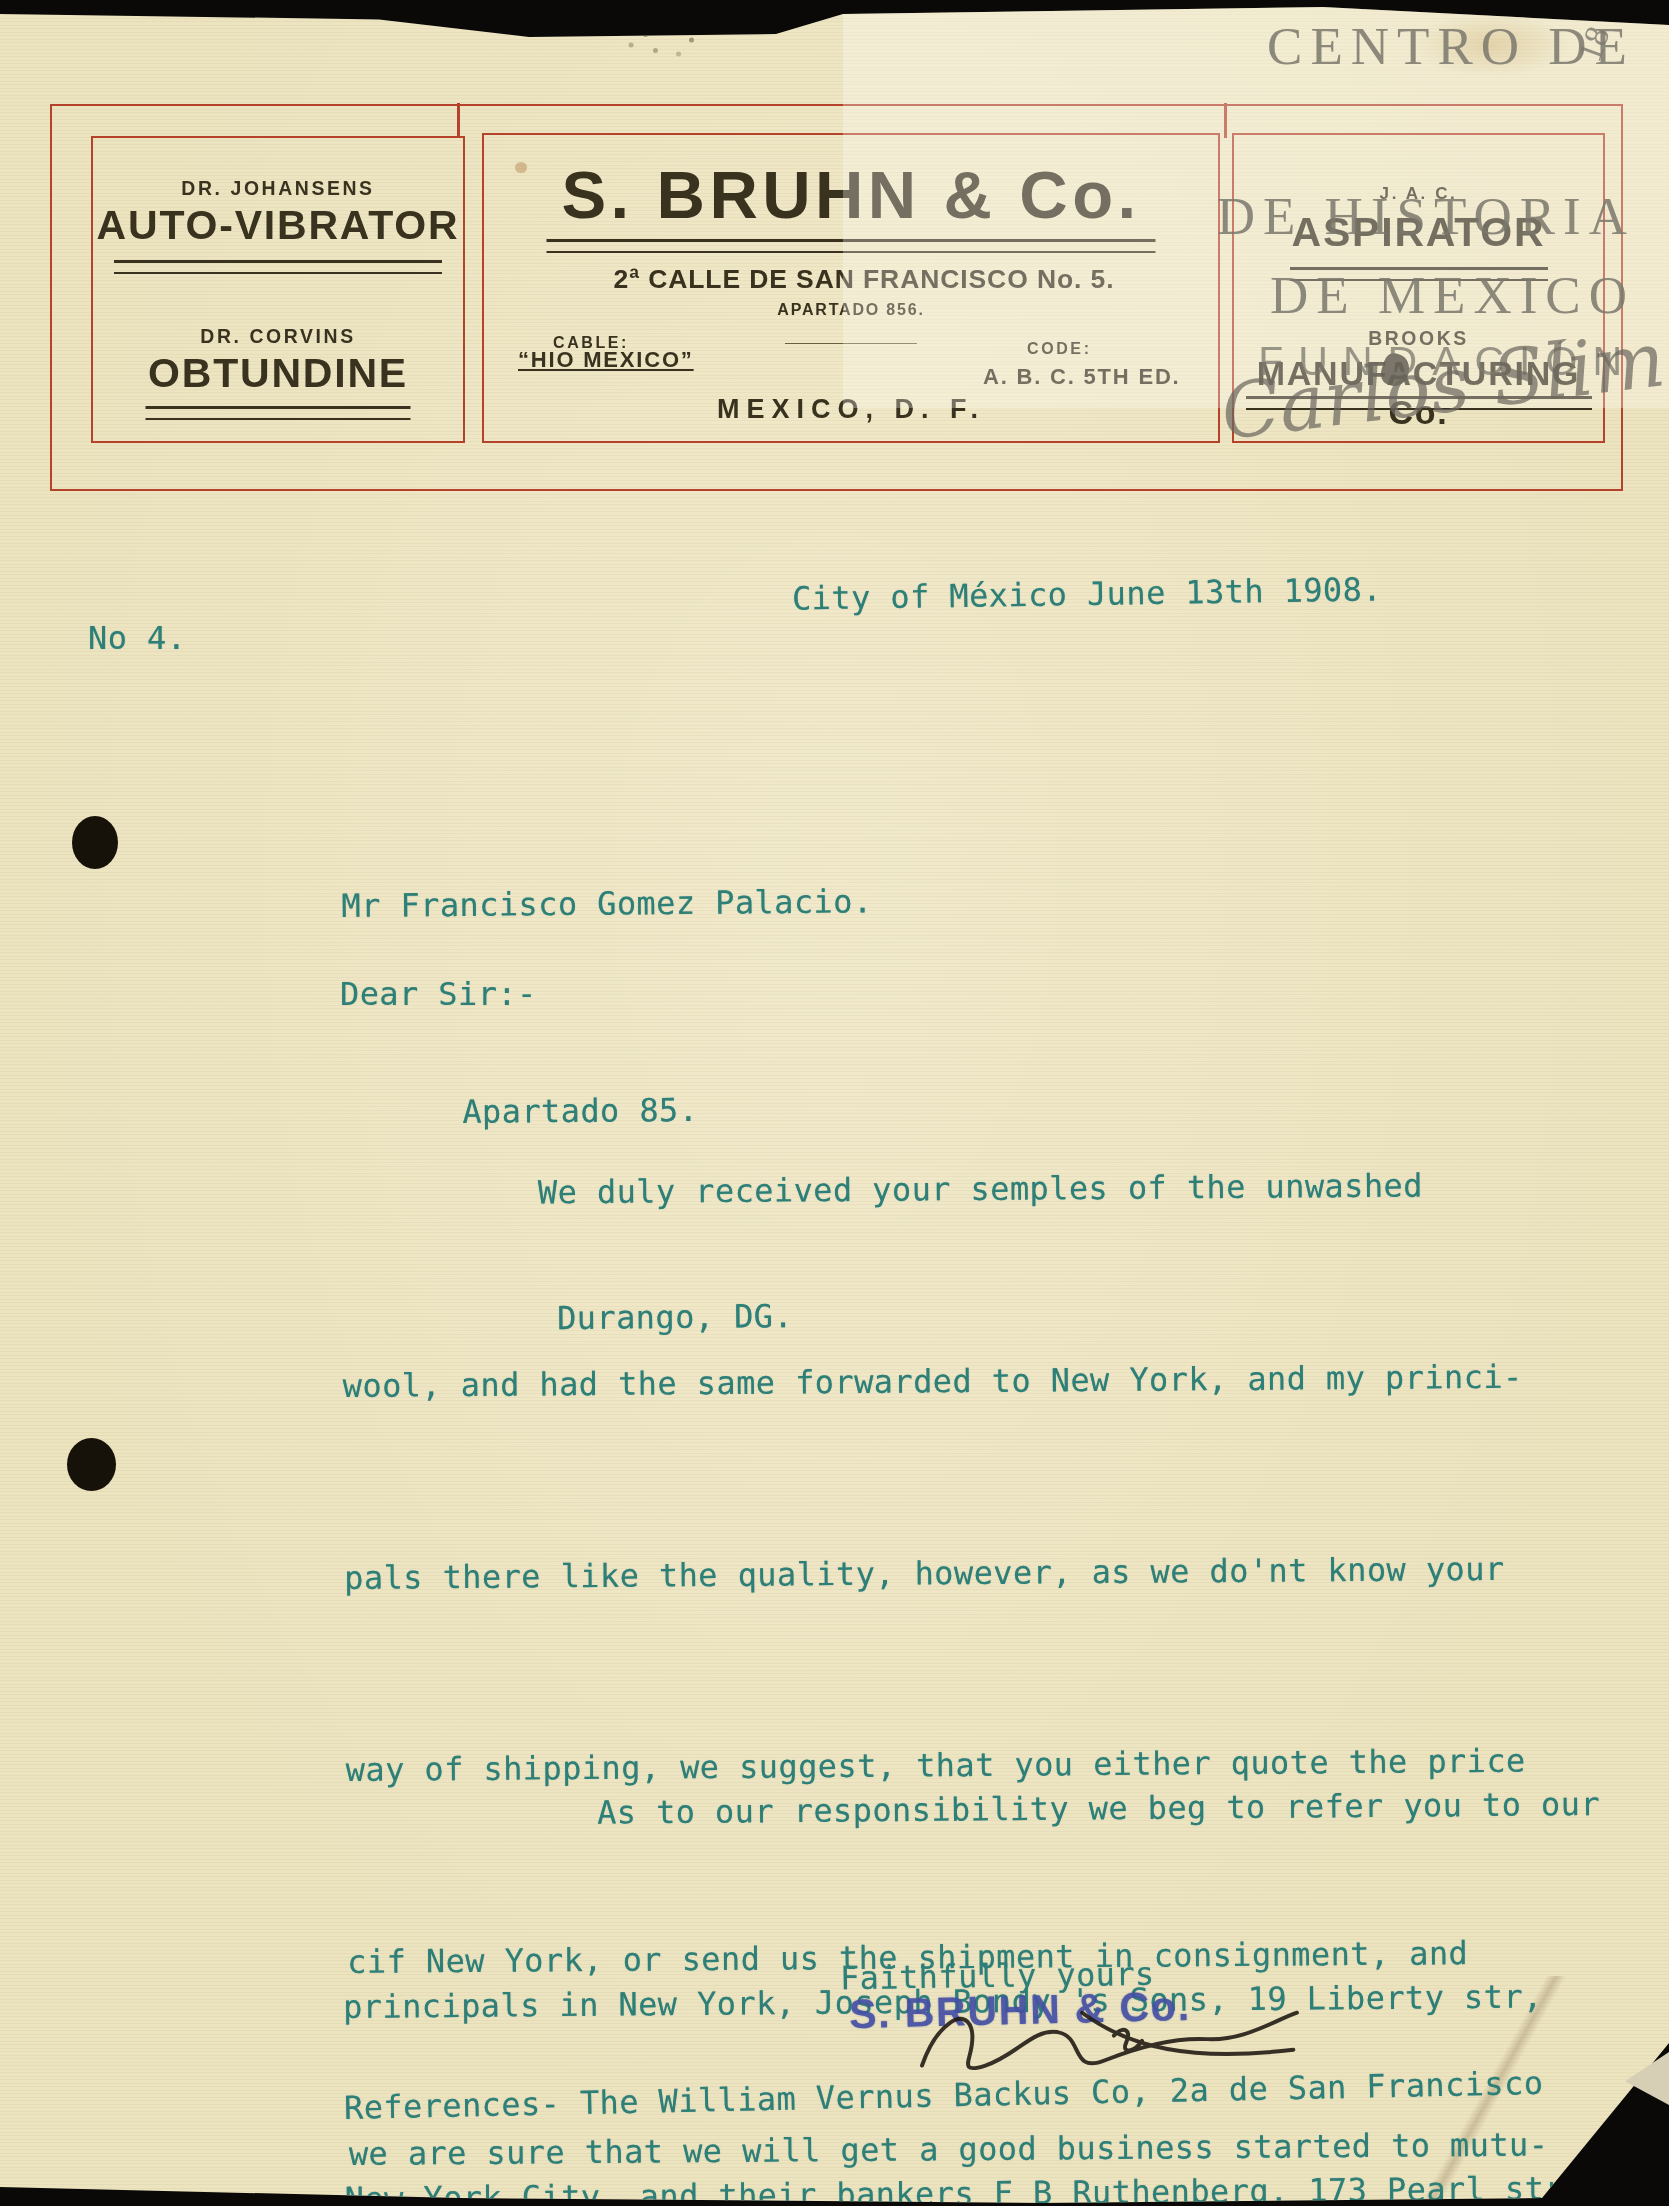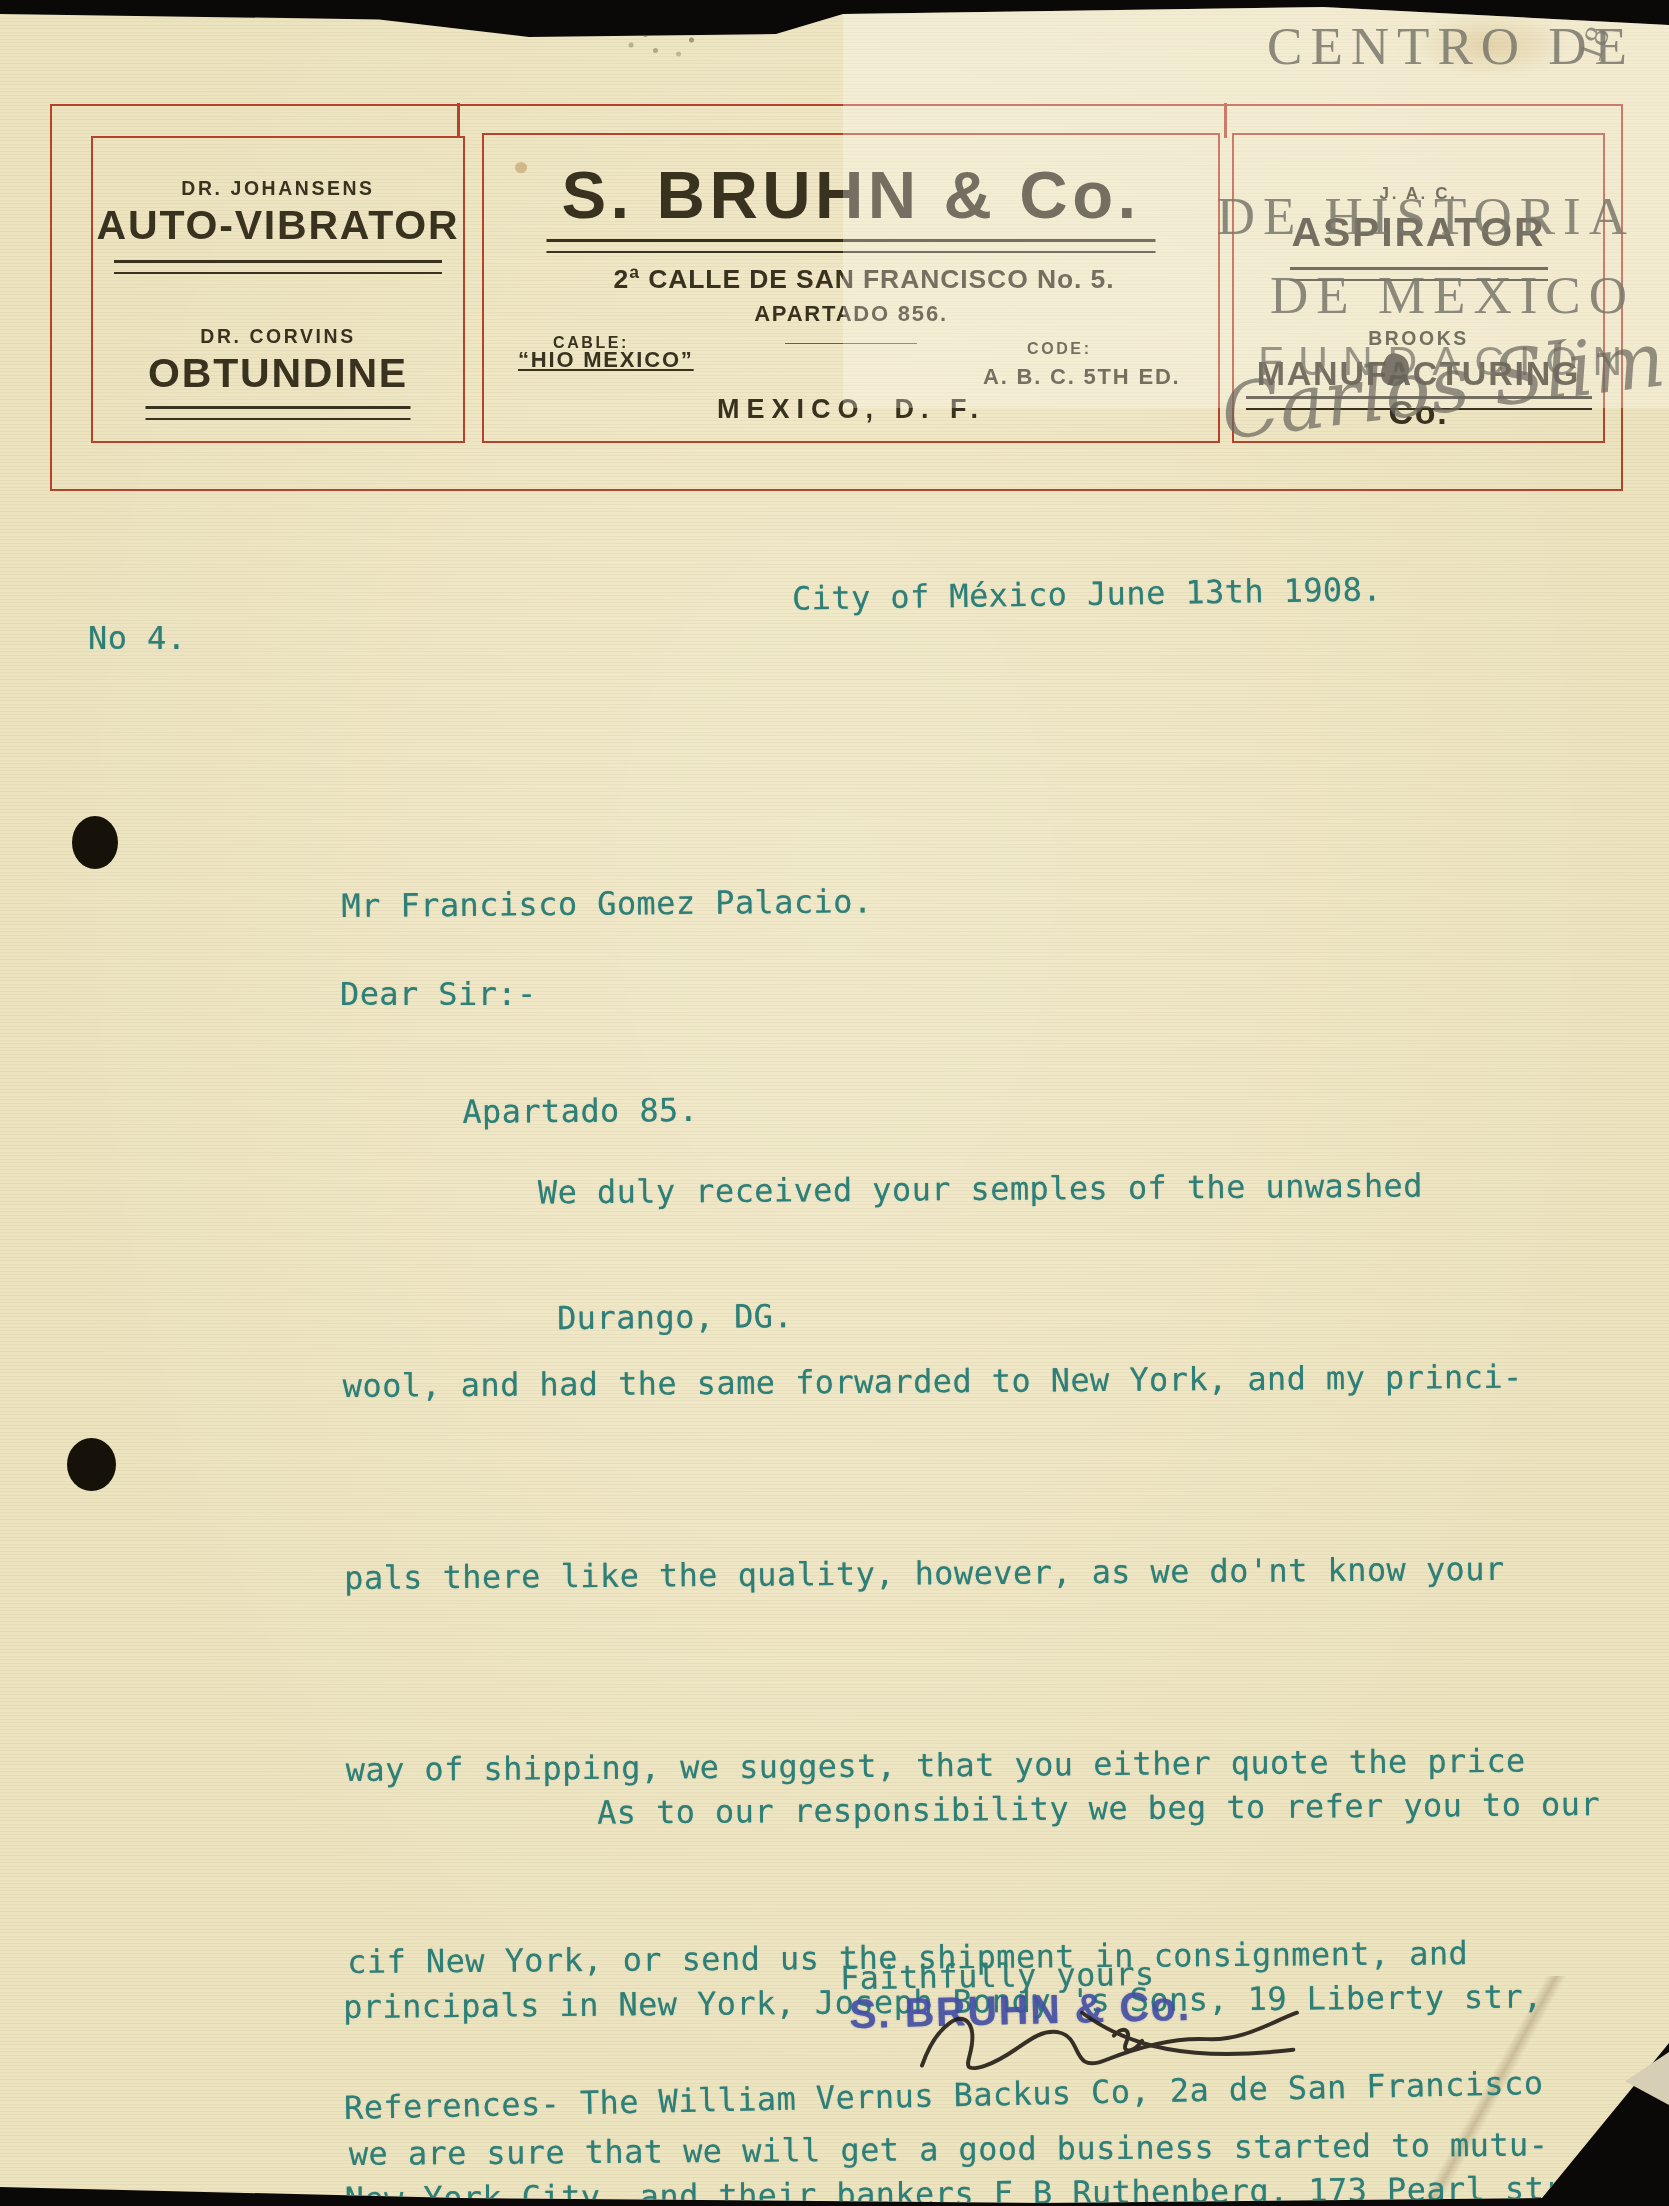--- a/index.html
+++ b/index.html
@@ -20,21 +20,21 @@
   .lh-conn{position:absolute;width:2.6px;height:35px;top:-2.6px;background:var(--red,#b5432c);}
   .lh-conn-1{left:405px;} .lh-conn-2{left:1172px;}
   .lh-el{position:absolute;left:0;width:100%;}
   .lh-small{font-size:19.4px;font-weight:bold;letter-spacing:2.6px;}
   .lh-tiny{font-size:17px;font-weight:bold;letter-spacing:2.6px;}
   .lh-large{font-size:41px;font-weight:bold;letter-spacing:1.8px;}
   .dbl-rule{position:absolute;left:50%;transform:translateX(-50%);height:8.8px;
     border-top:3.5px solid var(--lhink,#39321f);border-bottom:2.6px solid var(--lhink,#39321f);}
   .lh-company{font-size:67px;font-weight:bold;letter-spacing:4.4px;}
   .lh-address{font-size:26.5px;font-weight:bold;letter-spacing:0.9px;margin-left:13px;}
-  .lh-apartado{font-size:22px;font-weight:bold;letter-spacing:1.8px;}
+  .lh-apartado{font-size:16px;font-weight:bold;letter-spacing:1.8px;}
   .lh-minirule{position:absolute;left:50%;transform:translateX(-50%);width:132px;height:0;
     border-top:1.8px solid #6b5d3f;}
   .lh-cablabel{position:absolute;font-size:16px;font-weight:bold;letter-spacing:2.6px;}
   .lh-cabvalue{position:absolute;font-size:22px;font-weight:bold;letter-spacing:1.8px;}
   .lh-city{font-size:27px;font-weight:bold;letter-spacing:7px;}
   .ink-blot{position:absolute;left:148px;top:219px;width:26.5px;height:32px;background:#241d12;
     border-radius:40% 60% 55% 45%;opacity:.85;transform:rotate(18deg);}
   
   .wm-band{position:absolute;left:843px;top:0;width:827px;height:408px;
     background:rgba(255,255,250,.30);}

